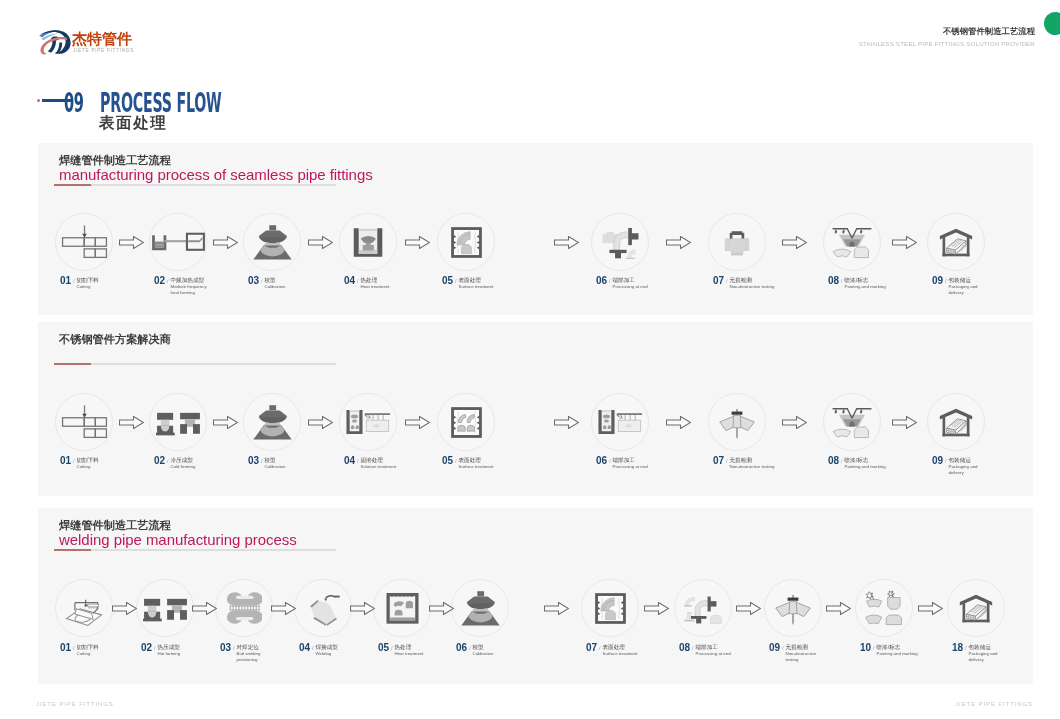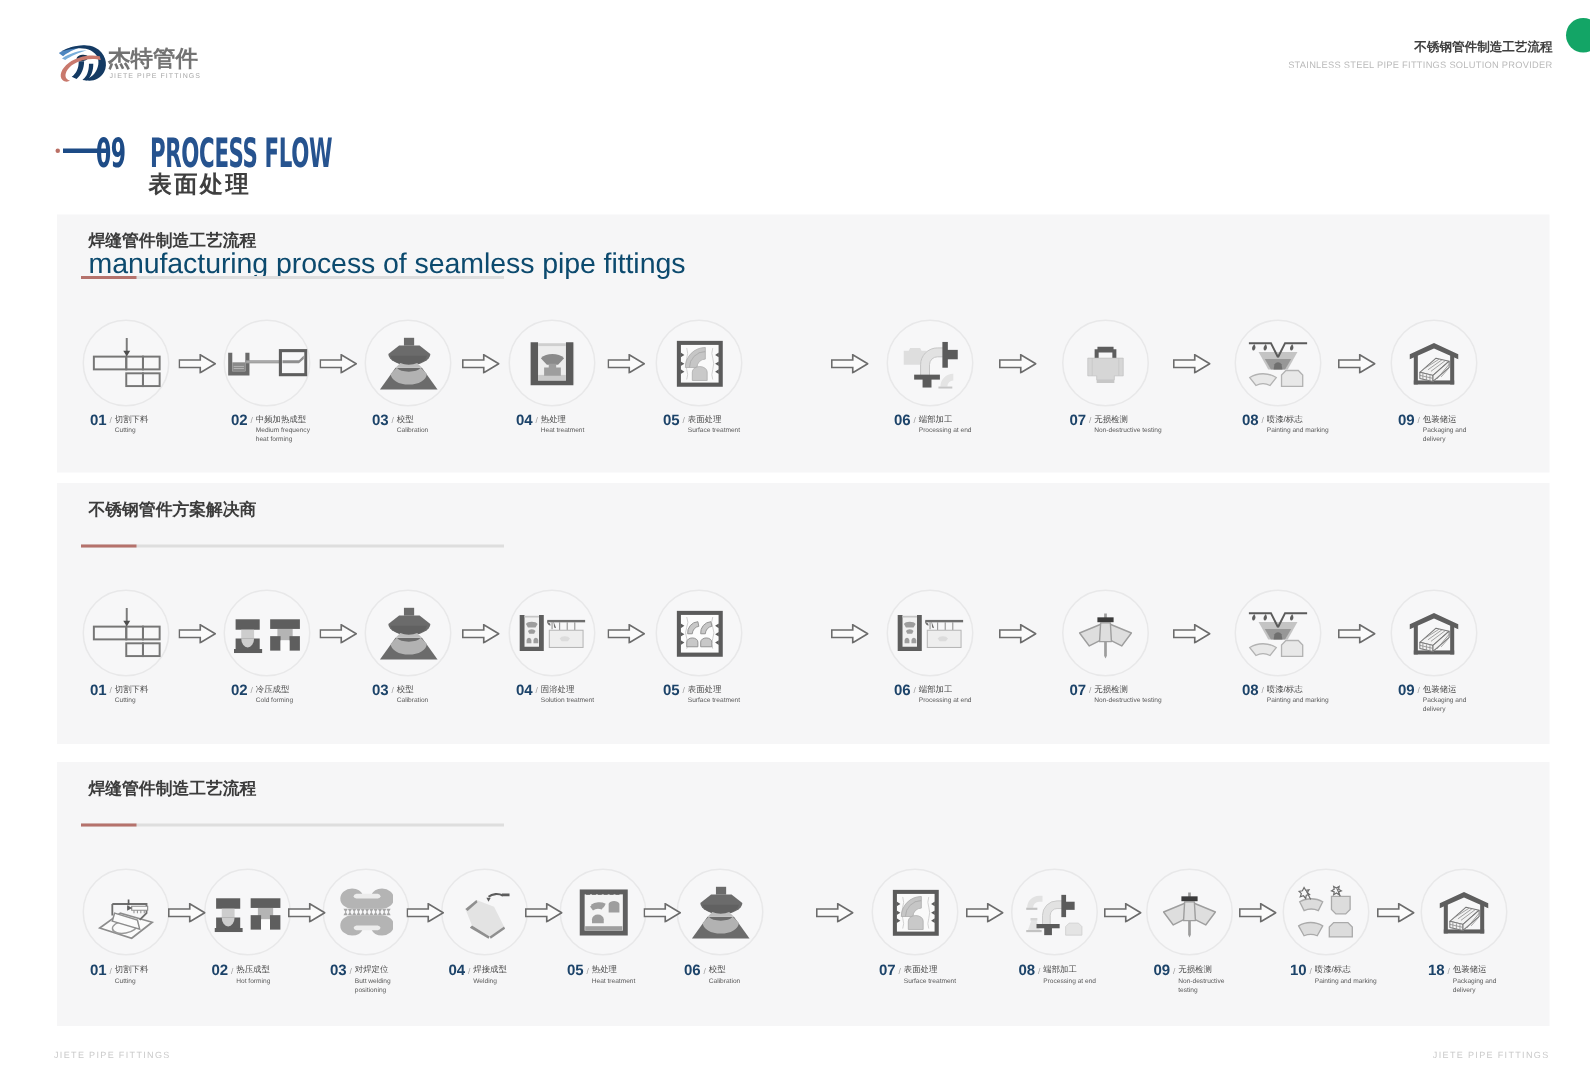--- a/index.html
+++ b/index.html
@@ -3,21 +3,21 @@
 <meta charset="utf-8">
 <style>
   html,body{margin:0;padding:0;background:#ffffff;}
   body{width:1060px;height:719px;position:relative;overflow:hidden;
        font-family:"Liberation Sans",sans-serif;}
   .abs{position:absolute;}
 
   
   #header-logo{left:29px;top:27px;width:300px;height:34px;}
   #logo-mark{position:absolute;left:8px;top:1px;width:36px;height:27px;}
-  #logo-cn{position:absolute;left:43px;top:3px;font-size:15px;font-weight:700;color:#737373;letter-spacing:0px;}
+  #logo-cn{position:absolute;left:43px;top:3px;font-size:15px;font-weight:700;color:#c2410c;letter-spacing:0px;}
   #logo-en{position:absolute;left:44px;top:21px;font-size:4.7px;color:#a8a8a8;letter-spacing:0.72px;font-weight:400;}
   #header-tagline{left:760px;width:275px;top:26px;text-align:right;}
   #tagline-cn{font-size:8.4px;font-weight:700;color:#3f3f3f;letter-spacing:0px;line-height:11px;}
   #tagline-en{font-size:6.2px;color:#bababa;letter-spacing:.18px;line-height:11px;margin-top:1px;}
   #green-dot{left:1044px;top:12px;width:23px;height:23px;border-radius:50%;background:#13a566;}
 
   
   #title-block{left:0px;top:0px;width:1060px;height:140px;}
   #title-dot{position:absolute;left:37px;top:98.8px;width:3.2px;height:3.2px;background:#ba6f65;border-radius:50%;}
   #title-rule{position:absolute;left:42px;top:99.4px;width:29px;height:2.2px;background:#1d4b86;}
@@ -25,21 +25,21 @@
              font-family:"DejaVu Sans",sans-serif;font-stretch:condensed;letter-spacing:-0.5px;
              transform:scaleX(.60);transform-origin:left top;}
   #title-en{position:absolute;left:100px;top:87px;font-size:27px;font-weight:700;color:#26538f;
             font-family:"DejaVu Sans",sans-serif;font-stretch:condensed;letter-spacing:-0.4px;
             transform:scaleX(.585);transform-origin:left top;}
   #title-cn{position:absolute;left:99px;top:113px;font-size:15.5px;font-weight:700;color:#3f3f3f;letter-spacing:1.6px;}
 
   
   .panel{left:38px;width:995px;background:#f6f6f7;}
   .sec-title-cn{position:absolute;left:21px;top:10px;font-size:11.2px;font-weight:700;color:#3c3c3c;letter-spacing:0px;}
-  .sec-title-en{position:absolute;left:21px;top:23px;font-size:19px;color:#0c4a6e;letter-spacing:-0.05px;font-weight:400;}
+  .sec-title-en{position:absolute;left:21px;top:23px;font-size:15px;color:#be185d;letter-spacing:-0.05px;font-weight:400;}
   .sec-rule{position:absolute;left:16px;top:41px;height:2.4px;background:#dedede;}
   .sec-rule-red{position:absolute;left:16px;top:41px;width:37px;height:2.4px;background:#b5726c;}
 
   
   .circle{position:absolute;border-radius:50%;border:1px solid #e8e8e9;background:#f7f7f8;box-sizing:border-box;}
   .step{position:absolute;}
   .step-label{position:absolute;white-space:nowrap;}
   .step-num{position:absolute;left:0;top:0;font-size:10px;font-weight:700;color:#1c4369;letter-spacing:-0.1px;line-height:10px;}
   .step-slash{position:absolute;top:0.6px;font-size:5.6px;color:#9a9a9a;line-height:8px;}
   .step-cn{position:absolute;top:0.3px;font-size:5.6px;color:#4a4a4a;letter-spacing:0px;line-height:8px;}
@@ -617,20 +617,21 @@
   <path d="M1 8 H29 V1 L49 13 L29 25 V18 H1 Z" fill="#fbfbfb" stroke="#6c6c6c" stroke-width="2.2" stroke-linejoin="miter"></path>
 </svg>
 <svg class="arrow" style="left:891.5px;top:415.5px;" width="25" height="13" viewBox="0 0 50 26">
   <path d="M1 8 H29 V1 L49 13 L29 25 V18 H1 Z" fill="#fbfbfb" stroke="#6c6c6c" stroke-width="2.2" stroke-linejoin="miter"></path>
 </svg>
 <svg class="arrow" style="left:554px;top:415.5px;" width="25" height="13" viewBox="0 0 50 26">
   <path d="M1 8 H29 V1 L49 13 L29 25 V18 H1 Z" fill="#fbfbfb" stroke="#6c6c6c" stroke-width="2.2" stroke-linejoin="miter"></path>
 </svg>
 <div class="abs panel" style="top:508px;height:176px;">
   <div class="sec-title-cn">焊缝管件制造工艺流程</div>
+  <div class="sec-title-en">welding pipe manufacturing process</div>
   <div class="sec-rule" style="width:282px;"></div>
   <div class="sec-rule-red"></div>
 </div>
 <div class="abs step">
   <div class="circle" style="left:55px;top:579px;width:58px;height:58px;"></div>
   <svg class="ico" style="left:65.0px;top:589.0px;" width="38" height="38" viewBox="0 0 100 100">
 
 <path d="M4 78 L40 52 L96 68 L60 96 Z" fill="#fbfbfb" stroke="#8d8d8d" stroke-width="3"></path>
 
 <ellipse cx="48" cy="76" rx="22" ry="11" transform="rotate(-10 48 76)" fill="none" stroke="#9a9a9a" stroke-width="2.6"></ellipse>

